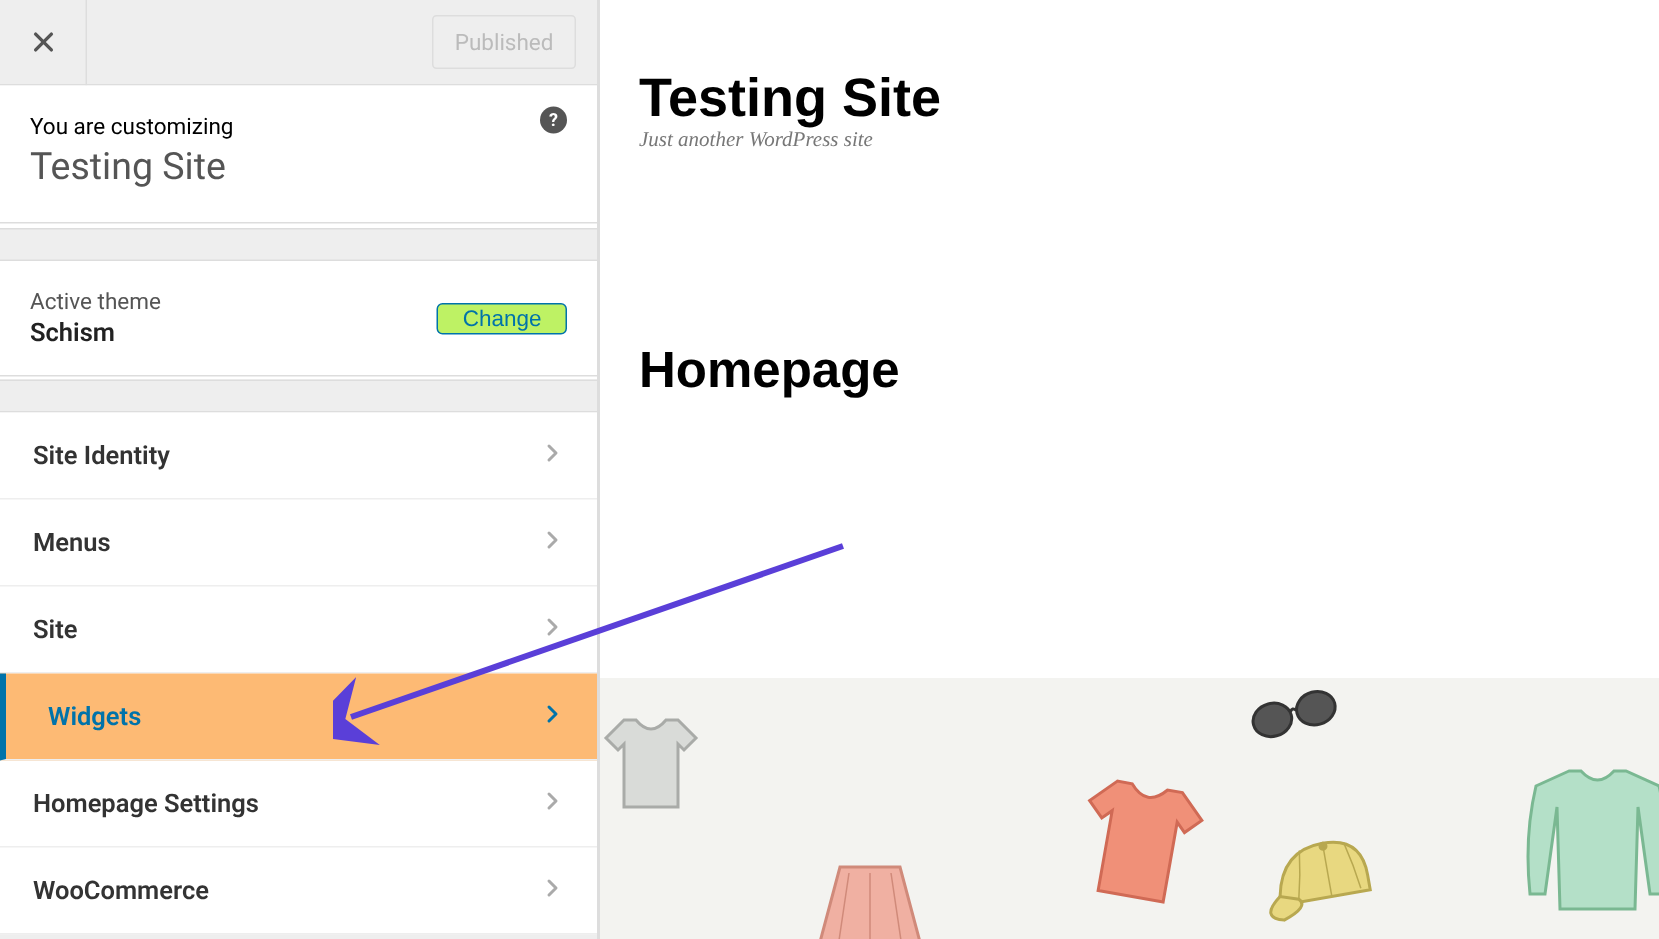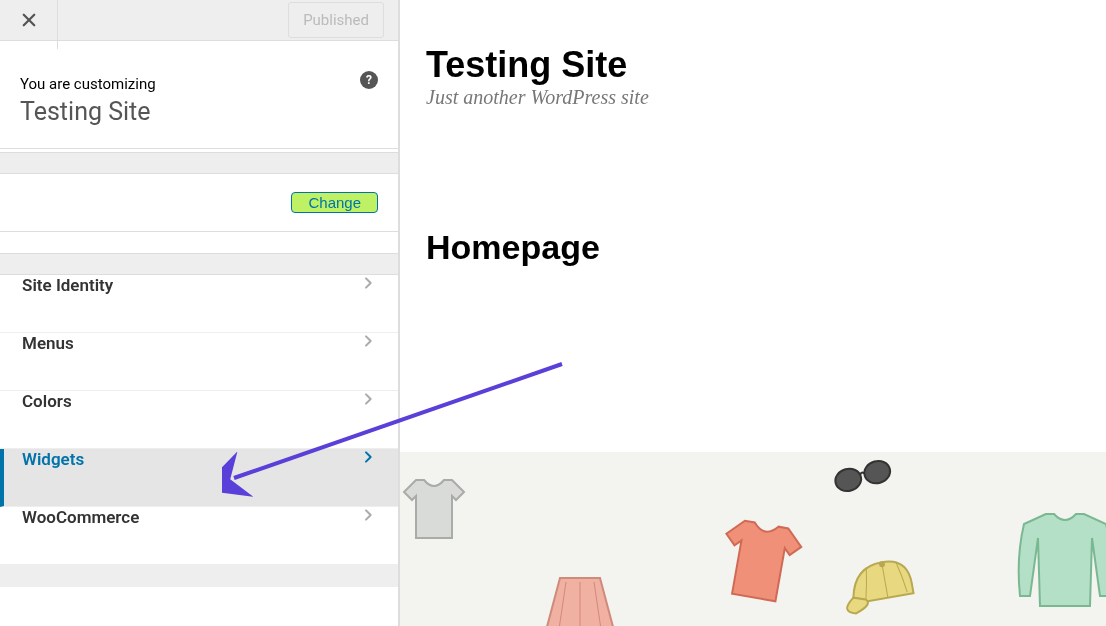--- a/index.html
+++ b/index.html
@@ -1,44 +1,44 @@
 <!DOCTYPE html>
 <html><head>
   <meta charset="utf-8">
   <style>
     * { margin:0; padding:0; box-sizing:border-box; }
     body { width:1106px; height:626px; font-family:-apple-system,BlinkMacSystemFont,"Segoe UI",Roboto,sans-serif; overflow:hidden; position:relative; }
-    .topbar { position:absolute; left:0; top:0; width:398px; height:41px; background:#eee; border-bottom:1px solid #ddd; display:flex; align-items:center; }
+    .topbar { position:absolute; left:0; top:0; width:398px; height:57px; background:#eee; border-bottom:1px solid #ddd; display:flex; align-items:center; }
     .close-btn { width:58px; height:57px; display:flex; align-items:center; justify-content:center; cursor:pointer; border-right:1px solid #ddd; }
     .close-btn svg { width:18px; height:18px; }
     .spacer { flex:1; }
     .publish-status { margin-right:14px; padding:8px 14px; color:#bbb; background:#eee; border:1px solid #ddd; border-radius:3px; font-size:15px; }
     .header-panel { position:absolute; left:0; top:57px; width:398px; background:#fff; padding:18px 20px 22px; border-bottom:1px solid #ddd; }
     .help-icon { position:absolute; top:14px; right:20px; width:18px; height:18px; background:#555; color:#fff; border-radius:50%; display:flex; align-items:center; justify-content:center; font-size:12px; font-weight:bold; cursor:pointer; }
     .cust-label { font-size:15px; color:#000000; }
     .cust-title { font-size:25px; color:#555; font-weight:400; margin-top:4px; }
     .gap1 { position:absolute; left:0; top:152px; width:398px; height:22px; background:#eee; border-top:1px solid #ddd; border-bottom:1px solid #ddd; }
     .theme-panel { position:absolute; left:0; top:174px; width:398px; background:#fff; padding:18px 20px; display:flex; align-items:center; border-bottom:1px solid #ddd; }
     .theme-panel .info .lbl { font-size:15px; color:#555; }
     .theme-panel .info .name { font-size:17px; font-weight:600; color:#222; margin-top:2px; }
     .theme-panel .change { margin-left:auto; padding:1px 16px; background:#bef264; color:#0073aa; border:1px solid #0073aa; border-radius:4px; font-size:15px; cursor:pointer; }
     .gap2 { position:absolute; left:0; top:253px; width:398px; height:22px; background:#eee; border-top:1px solid #ddd; border-bottom:1px solid #ddd; }
     .menu-list { position:absolute; left:0; top:275px; width:398px; background:#fff; }
-    .menu-item { height:58px; display:flex; padding:0 22px; border-bottom:1px solid #eee; cursor:pointer; position:relative; }
+    .menu-item { height:58px; display:flex; align-items:center; padding:0 22px; border-bottom:1px solid #eee; cursor:pointer; position:relative; }
     .menu-item .label { font-size:17px; font-weight:600; color:#333; }
     .menu-item .chev { position:absolute; right:22px; }
     .menu-item .chev svg { width:16px; height:16px; stroke:#aaa; }
-    .menu-item.active { background:#e5e5e5; border-left:4px solid #0073aa; padding-left:18px; }
+    .menu-item.active { background:#fdba74; border-left:4px solid #0073aa; padding-left:28px; }
     .menu-item.active .label { color:#0073aa; }
     .menu-item.active .chev svg { stroke:#0073aa; }
     .gap3 { height:22px; background:#eee; border-top:1px solid #eee; }
     .sidebar-border { position:absolute; left:398px; top:0; width:2px; height:626px; background:#ddd; }
     .preview { position:absolute; left:400px; top:0; width:706px; height:626px; background:#fff; }
     .site-title { position:absolute; left:26px; top:44px; font-size:36px; font-weight:900; color:#000; font-family:Arial,Helvetica,sans-serif; }
-    .tagline { position:absolute; left:26px; top:86px; font-size:20px; font-style:italic; color:#777; font-family:Georgia,"Times New Roman",serif; }
+    .tagline { position:absolute; left:26px; top:86px; font-size:14px; font-style:italic; color:#777; font-family:Georgia,"Times New Roman",serif; }
     .page-title { position:absolute; left:26px; top:228px; font-size:34px; font-weight:900; color:#000; font-family:Arial,Helvetica,sans-serif; }
     .banner { position:absolute; left:0; top:452px; width:706px; height:174px; background:#f3f3f0; overflow:hidden; }
     .banner .item { position:absolute; }
     .arrow { position:absolute; left:222px; top:358px; pointer-events:none; }
   </style>
 </head>
 <body>
 
 <div class="topbar">
   <div class="close-btn">
@@ -53,46 +53,56 @@
 
 <div class="header-panel">
   <div class="help-icon">?</div>
   <div class="cust-label">You are customizing</div>
   <div class="cust-title">Testing Site</div>
 </div>
 
 <div class="gap1"></div>
 
 <div class="theme-panel">
+  <div class="info">
+    <div class="lbl">Active theme</div>
+    <div class="name">Schism</div>
+  </div>
   <button class="change">Change</button>
 </div>
 
 <div class="gap2"></div>
 
 <div class="menu-list">
   <div class="menu-item">
     <span class="label">Site Identity</span>
     <span class="chev"><svg viewBox="0 0 24 24" fill="none" stroke-width="3" stroke-linecap="round" stroke-linejoin="round">
           <polyline points="9 5 16 12 9 19"></polyline>
         </svg></span>
   </div>
   <div class="menu-item">
     <span class="label">Menus</span>
     <span class="chev"><svg viewBox="0 0 24 24" fill="none" stroke-width="3" stroke-linecap="round" stroke-linejoin="round">
           <polyline points="9 5 16 12 9 19"></polyline>
         </svg></span>
   </div>
   <div class="menu-item">
-    <span class="label">Colors</span>
+    <span class="label">Site</span>
     <span class="chev"><svg viewBox="0 0 24 24" fill="none" stroke-width="3" stroke-linecap="round" stroke-linejoin="round">
           <polyline points="9 5 16 12 9 19"></polyline>
         </svg></span>
   </div>
   <div class="menu-item active">
     <span class="label">Widgets</span>
+    <span class="chev"><svg viewBox="0 0 24 24" fill="none" stroke-width="3" stroke-linecap="round" stroke-linejoin="round">
+          <polyline points="9 5 16 12 9 19"></polyline>
+        </svg></span>
+  </div>
+  <div class="menu-item">
+    <span class="label">Homepage Settings</span>
     <span class="chev"><svg viewBox="0 0 24 24" fill="none" stroke-width="3" stroke-linecap="round" stroke-linejoin="round">
           <polyline points="9 5 16 12 9 19"></polyline>
         </svg></span>
   </div>
   <div class="menu-item">
     <span class="label">WooCommerce</span>
     <span class="chev"><svg viewBox="0 0 24 24" fill="none" stroke-width="3" stroke-linecap="round" stroke-linejoin="round">
           <polyline points="9 5 16 12 9 19"></polyline>
         </svg></span>
   </div>

